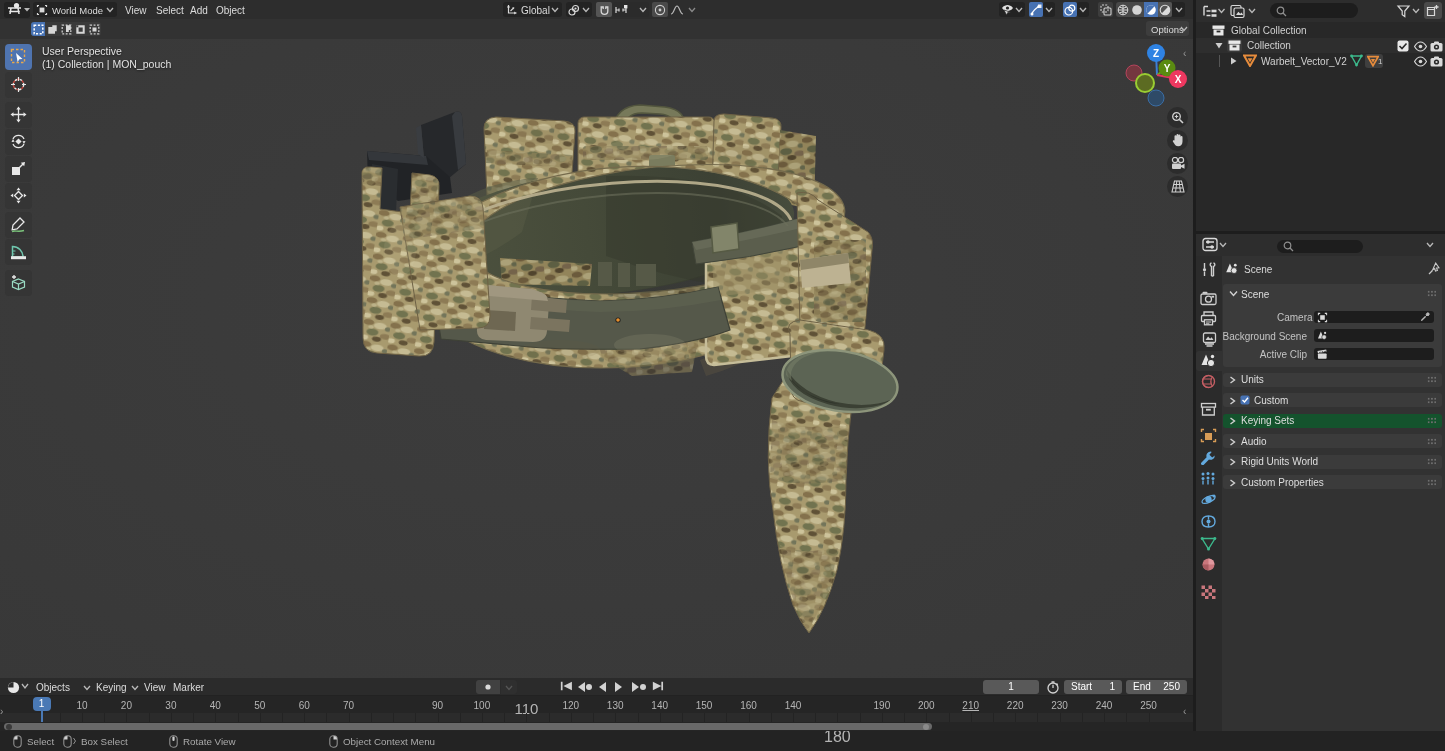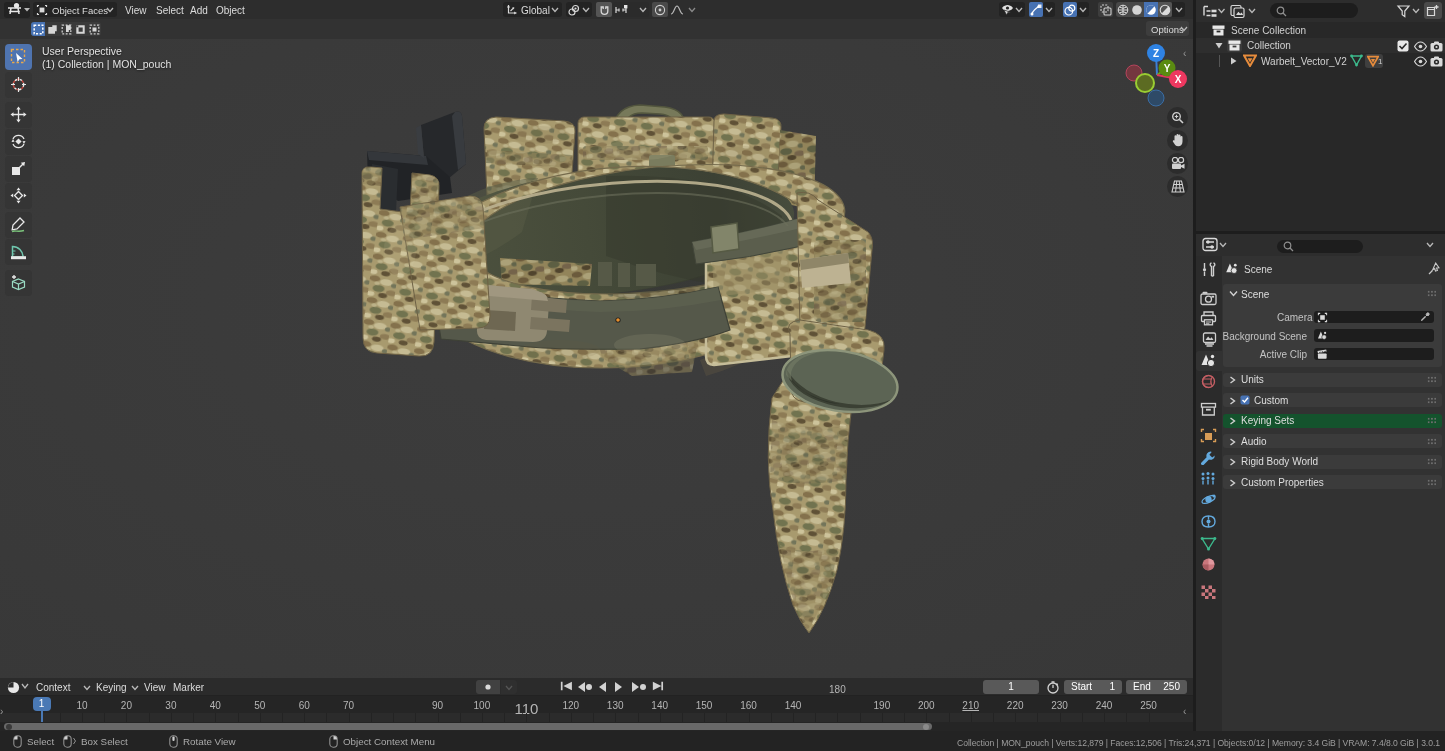--- a/index.html
+++ b/index.html
@@ -217,21 +217,21 @@
   <div class="abs" style="left:1223px;top:434px;width:219px;height:14px;background:#3b3b3b;border-radius:3px;">
     <svg class="abs" style="left:6px;top:3.5px;" width="7" height="8" viewBox="0 0 7 8">
         <path d="M1.5 1 l4 3 -4 3" stroke="#d1d1d1" stroke-width="1.4" fill="none"></path>
       </svg>
     <span class="abs" style="left:18px;top:1.5px;color:#dedede;font-size:10px;">Audio</span>
   </div>
   <div class="abs" style="left:1223px;top:454.5px;width:219px;height:14px;background:#3b3b3b;border-radius:3px;">
     <svg class="abs" style="left:6px;top:3.5px;" width="7" height="8" viewBox="0 0 7 8">
         <path d="M1.5 1 l4 3 -4 3" stroke="#d1d1d1" stroke-width="1.4" fill="none"></path>
       </svg>
-    <span class="abs" style="left:18px;top:1.5px;color:#dedede;font-size:10px;">Rigid Body World</span>
+    <span class="abs" style="left:18px;top:1.5px;color:#dedede;font-size:10px;">Rigid Units World</span>
   </div>
   <div class="abs" style="left:1223px;top:475px;width:219px;height:14px;background:#3b3b3b;border-radius:3px;">
     <svg class="abs" style="left:6px;top:3.5px;" width="7" height="8" viewBox="0 0 7 8">
         <path d="M1.5 1 l4 3 -4 3" stroke="#d1d1d1" stroke-width="1.4" fill="none"></path>
       </svg>
     <span class="abs" style="left:18px;top:1.5px;color:#dedede;font-size:10px;">Custom Properties</span>
   </div>
 
   <div class="abs dots" style="left:1427px;top:290px;"></div>
   <div class="abs dots" style="left:1427px;top:376px;"></div>
@@ -278,21 +278,21 @@
   </div>
 
   <div class="abs" style="left:1196px;top:22px;width:249px;height:15.5px;background:#282828;"></div>
   <div class="abs" style="left:1196px;top:37.5px;width:249px;height:15.5px;background:#2e2e2e;"></div>
   <div class="abs" style="left:1196px;top:53px;width:249px;height:15.5px;background:#282828;"></div>
   <svg class="abs" style="left:1212px;top:24.5px;" width="13" height="11" viewBox="0 0 13 11">
     <rect x="0.5" y="0.5" width="12" height="3.4" fill="#e8e8e8"></rect>
     <rect x="1.5" y="4.5" width="10" height="6" fill="#e8e8e8"></rect>
     <rect x="4.6" y="5.6" width="3.8" height="1.8" fill="#282828"></rect>
   </svg>
-  <span class="abs" style="left:1231px;top:24.5px;color:#d1d1d1;font-size:10px;">Scene Collection</span>
+  <span class="abs" style="left:1231px;top:24.5px;color:#d1d1d1;font-size:10px;">Global Collection</span>
   <svg class="abs" style="left:1215px;top:42px;" width="8" height="7" viewBox="0 0 8 7">
       <path d="M0.5 1 h7 L4 6.5z" fill="#cdcdcd"></path>
     </svg>
   <div class="abs" style="left:1227px;top:39px;width:15px;height:13px;background:#3a3a3a;border-radius:2.5px;"></div>
   <svg class="abs" style="left:1228px;top:40px;" width="13" height="11" viewBox="0 0 13 11">
     <rect x="0.5" y="0.5" width="12" height="3.4" fill="#e8e8e8"></rect>
     <rect x="1.5" y="4.5" width="10" height="6" fill="#e8e8e8"></rect>
     <rect x="4.6" y="5.6" width="3.8" height="1.8" fill="#3a3a3a"></rect>
   </svg>
   <span class="abs" style="left:1247px;top:40px;color:#d1d1d1;font-size:10px;">Collection</span>
@@ -352,21 +352,21 @@
       <circle cx="10.5" cy="3.5" r="2.6" fill="#e8e8e8"></circle>
       <path d="M2 6 L15 6 M5 6 L4 12 M12 6 L13 12 M3.2 9.5 L13.8 9.5" stroke="#e8e8e8" stroke-width="1.5" fill="none"></path>
       <path d="M18 6 l3 3.5 3-3.5z" fill="#b9b9b9"></path>
     </svg>
   </div>
   <div class="abs ddbox" style="left:33px;top:2px;width:84px;height:15px;">
     <svg class="abs" style="left:3px;top:2px;" width="12" height="12" viewBox="0 0 12 12">
       <path d="M1.5 3 v-1.5 h1.5 M9 1.5 h1.5 v1.5 M10.5 9 v1.5 h-1.5 M3 10.5 h-1.5 v-1.5" stroke="#d9d9d9" stroke-width="1.2" fill="none"></path>
       <rect x="3.6" y="3.6" width="4.8" height="4.8" fill="#d9d9d9"></rect>
     </svg>
-    <span class="abs menu" style="left:19px;top:2.5px;font-size:9.5px;">Object Faces</span>
+    <span class="abs menu" style="left:19px;top:2.5px;font-size:9.5px;">World Mode</span>
     <svg class="abs" style="right:3px;top:5px;" width="8" height="6" viewBox="0 0 8 6">
         <path d="M1 1 l3 3.5 3-3.5" stroke="#b9b9b9" stroke-width="1.3" fill="none"></path>
       </svg>
   </div>
   <span class="abs menu" style="left:125px;top:4.5px;">View</span>
   <span class="abs menu" style="left:156px;top:4.5px;">Select</span>
   <span class="abs menu" style="left:190px;top:4.5px;">Add</span>
   <span class="abs menu" style="left:216px;top:4.5px;">Object</span>
 
   <div class="abs ddbox" style="left:503px;top:2px;width:59px;height:15px;">
@@ -762,21 +762,21 @@
   <span class="abs" style="left:1183px;top:48px;color:#9a9a9a;font-size:10px;">‹</span>
 
   <div class="abs" id="timeline" style="left:0;top:678px;width:1193px;height:53px;background:#2b2b2b;"></div>
 
   <div class="abs" style="left:0;top:678px;width:1193px;height:18px;background:#2b2b2b;border-bottom:1px solid #222;">
     <svg class="abs" style="left:7px;top:3px;" width="22" height="13" viewBox="0 0 22 13">
       <circle cx="6.5" cy="6.5" r="5.6" fill="#e8e8e8"></circle>
       <path d="M6.5 6.5 L6.5 1 A5.6 5.6 0 0 0 1 6.5z" fill="#2b2b2b"></path>
       <path d="M15 3 l3 4 3-4" stroke="#b9b9b9" stroke-width="1.3" fill="none"></path>
     </svg>
-    <span class="abs menu" style="left:36px;top:4px;">Context</span>
+    <span class="abs menu" style="left:36px;top:4px;">Objects</span>
     <svg class="abs" style="left:83px;top:7px;" width="8" height="6" viewBox="0 0 8 6">
         <path d="M1 1 l3 3.5 3-3.5" stroke="#b9b9b9" stroke-width="1.3" fill="none"></path>
       </svg>
     <span class="abs menu" style="left:96px;top:4px;">Keying</span>
     <svg class="abs" style="left:131px;top:7px;" width="8" height="6" viewBox="0 0 8 6">
         <path d="M1 1 l3 3.5 3-3.5" stroke="#b9b9b9" stroke-width="1.3" fill="none"></path>
       </svg>
     <span class="abs menu" style="left:144px;top:4px;">View</span>
     <span class="abs menu" style="left:173px;top:4px;">Marker</span>
 
@@ -840,21 +840,21 @@
   <span class="abs" style="left:393.1px;top:736px;transform:translateX(-50%);color:#b5b5b5;font-size:10px;margin-top:40px;">80</span>
   <span class="abs" style="left:437.5px;top:700px;transform:translateX(-50%);color:#b5b5b5;font-size:10px;">90</span>
   <span class="abs" style="left:481.9px;top:700px;transform:translateX(-50%);color:#b5b5b5;font-size:10px;">100</span>
   <span class="abs" style="left:526.4px;top:700px;transform:translateX(-50%);color:#b5b5b5;font-size:15px;">110</span>
   <span class="abs" style="left:570.8px;top:700px;transform:translateX(-50%);color:#b5b5b5;font-size:10px;">120</span>
   <span class="abs" style="left:615.2px;top:700px;transform:translateX(-50%);color:#b5b5b5;font-size:10px;">130</span>
   <span class="abs" style="left:659.7px;top:700px;transform:translateX(-50%);color:#b5b5b5;font-size:10px;">140</span>
   <span class="abs" style="left:704.1px;top:700px;transform:translateX(-50%);color:#b5b5b5;font-size:10px;text-align:center;">150</span>
   <span class="abs" style="left:748.5px;top:700px;transform:translateX(-50%);color:#b5b5b5;font-size:10px;">160</span>
   <span class="abs" style="left:793.0px;top:700px;transform:translateX(-50%);color:#b5b5b5;font-size:10px;">140</span>
-  <span class="abs" style="left:837.4px;top:684px;transform:translateX(-50%);color:#b5b5b5;font-size:10px;">180</span>
+  <span class="abs" style="left:837.4px;top:728px;transform:translateX(-50%);color:#b5b5b5;font-size:16px;">180</span>
   <span class="abs" style="left:881.9px;top:700px;transform:translateX(-50%);color:#b5b5b5;font-size:10px;">190</span>
   <span class="abs" style="left:926.3px;top:700px;transform:translateX(-50%);color:#b5b5b5;font-size:10px;">200</span>
   <span class="abs" style="left:970.7px;top:700px;transform:translateX(-50%);color:#b5b5b5;font-size:10px;text-decoration:underline;">210</span>
   <span class="abs" style="left:1015.2px;top:700px;transform:translateX(-50%);color:#b5b5b5;font-size:10px;">220</span>
   <span class="abs" style="left:1059.6px;top:700px;transform:translateX(-50%);color:#b5b5b5;font-size:10px;">230</span>
   <span class="abs" style="left:1104.0px;top:700px;transform:translateX(-50%);color:#b5b5b5;font-size:10px;">240</span>
   <span class="abs" style="left:1148.5px;top:700px;transform:translateX(-50%);color:#b5b5b5;font-size:10px;">250</span>
   <div class="abs" style="left:59.8px;top:713px;width:1px;height:9px;background:#232323;"></div>
   <div class="abs" style="left:82.0px;top:713px;width:1px;height:9px;background:#232323;"></div>
   <div class="abs" style="left:104.2px;top:713px;width:1px;height:9px;background:#232323;"></div>
@@ -931,15 +931,14 @@
   <svg class="abs" style="left:169px;top:734.5px;" width="9" height="13" viewBox="0 0 9 13">
     <rect x="0.8" y="0.8" width="7.4" height="11.4" rx="3.4" fill="none" stroke="#909090" stroke-width="1.1"></rect>
     <rect x="3.4" y="1.5" width="2.2" height="4.5" rx="1.1" fill="#cfcfcf"></rect>
   </svg>
   <span class="abs" style="left:183px;top:736px;color:#aaaaaa;font-size:9.8px;">Rotate View</span>
   <svg class="abs" style="left:329px;top:734.5px;" width="9" height="13" viewBox="0 0 9 13">
     <rect x="0.8" y="0.8" width="7.4" height="11.4" rx="3.4" fill="none" stroke="#909090" stroke-width="1.1"></rect>
     <path d="M8 4.5 a3.4 3.4 0 0 0 -3.5 -3.4 v3.4 z" fill="#cfcfcf"></path>
   </svg>
   <span class="abs" style="left:343px;top:736px;color:#aaaaaa;font-size:9.8px;">Object Context Menu</span>
-  <span class="abs" style="right:5px;top:737.5px;color:#9e9e9e;font-size:8.6px;letter-spacing:-0.05px;">Collection | MON_pouch | Verts:12,879 | Faces:12,506 | Tris:24,371 | Objects:0/12 | Memory: 3.4 GiB | VRAM: 7.4/8.0 GiB | 3.0.1</span>
 
 </div>
 
 </body></html>

